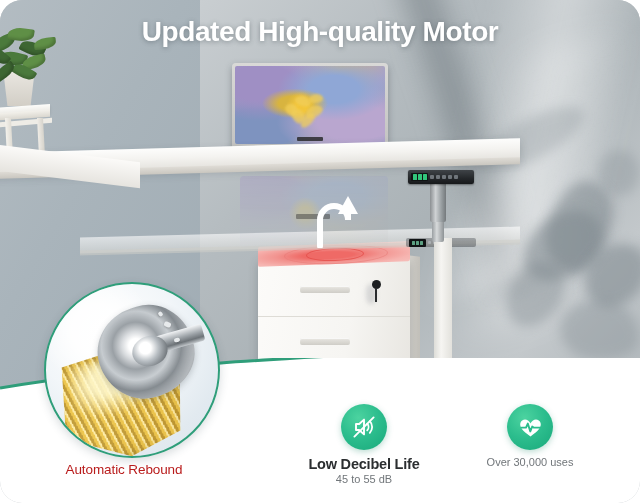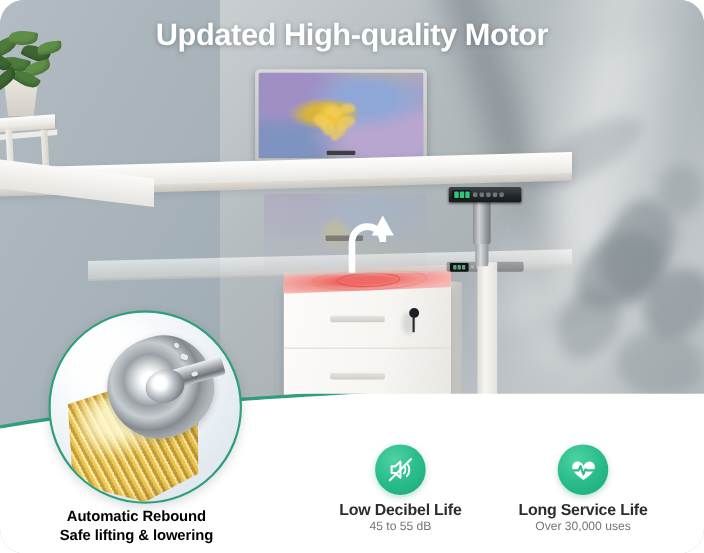--- a/index.html
+++ b/index.html
@@ -295,21 +295,21 @@
   }
   .feat-title {
     font-size:14.5px; font-weight:bold; color:#2b2e30; letter-spacing:-.2px; white-space:nowrap;
   }
   .feat-sub { font-size:11px; color:#71767a; margin-top:1px; white-space:nowrap; }
 
   .left-caption {
     position:absolute; left:0; top:462px; width:248px; text-align:center;
   }
   .left-caption div {
-    font-size:13.5px; font-weight:bold; color:#000000; line-height:16.5px; letter-spacing:-.1px;
+    font-size:13.5px; font-weight:normal; color:#b91c1c; line-height:16.5px; letter-spacing:-.1px;
   }
 
   .title {
     position:absolute; left:0; top:16px; width:640px; text-align:center;
     font-size:28px; font-weight:bold; color:#ffffff; letter-spacing:-.4px;
     text-shadow:0 1px 5px rgba(60,70,78,.45);
   }
 </style>
 </head>
 <body>
@@ -439,21 +439,20 @@
     <div class="rotor"></div>
     <div class="rotor-shaft"></div>
     <div class="rotor-hub"></div>
     <div class="chip" style="left:118px; top:38px; width:7px; height:5px; transform:rotate(22deg);"></div>
     <div class="chip" style="left:128px; top:54px; width:6px; height:4px; transform:rotate(-14deg);"></div>
     <div class="chip" style="left:112px; top:28px; width:5px; height:4px; transform:rotate(48deg);"></div>
   </div>
 
   <div class="left-caption">
     <div>Automatic Rebound</div>
-    <div>Safe lifting &amp; lowering</div>
   </div>
 
   <div class="features">
 
     <div class="feat" style="left:282px; top:0; width:164px;">
       <div class="feat-icon">
         <svg width="26" height="26" viewBox="0 0 26 26">
           <path d="M5 10 h3.2 L13 5.6 v14.8 L8.2 16 H5 Z" fill="none" stroke="#ffffff" stroke-width="1.9" stroke-linejoin="round"></path>
           <path d="M16.2 9.6 a5 5 0 0 1 0 6.8" fill="none" stroke="#ffffff" stroke-width="1.8" stroke-linecap="round"></path>
           <path d="M18.8 7.2 a8.4 8.4 0 0 1 0 11.6" fill="none" stroke="#ffffff" stroke-width="1.8" stroke-linecap="round"></path>
@@ -466,19 +465,18 @@
 
     <div class="feat" style="left:442px; top:0; width:176px;">
       <div class="feat-icon">
         <svg width="27" height="27" viewBox="0 0 27 27">
           <path d="M13.5 22.4 C 5.2 16.8, 2.4 12.6, 3.4 9 C 4.3 5.7, 8.4 4.4, 11 6.5
                    C 12.2 7.4, 13.1 8.6, 13.5 9.4 C 13.9 8.6, 14.8 7.4, 16 6.5
                    C 18.6 4.4, 22.7 5.7, 23.6 9 C 24.6 12.6, 21.8 16.8, 13.5 22.4 Z" fill="#ffffff"></path>
           <path d="M4.6 13.6 H9 L10.8 9.6 L13.3 17.4 L15.2 12.6 L16.6 13.6 H23" fill="none" stroke="#2cbd8d" stroke-width="1.9" stroke-linecap="round" stroke-linejoin="round"></path>
         </svg>
       </div>
-      <div class="feat-title">Long Service Life</div>
       <div class="feat-sub">Over 30,000 uses</div>
     </div>
 
   </div>
 
 </div>
 
 </body></html>

